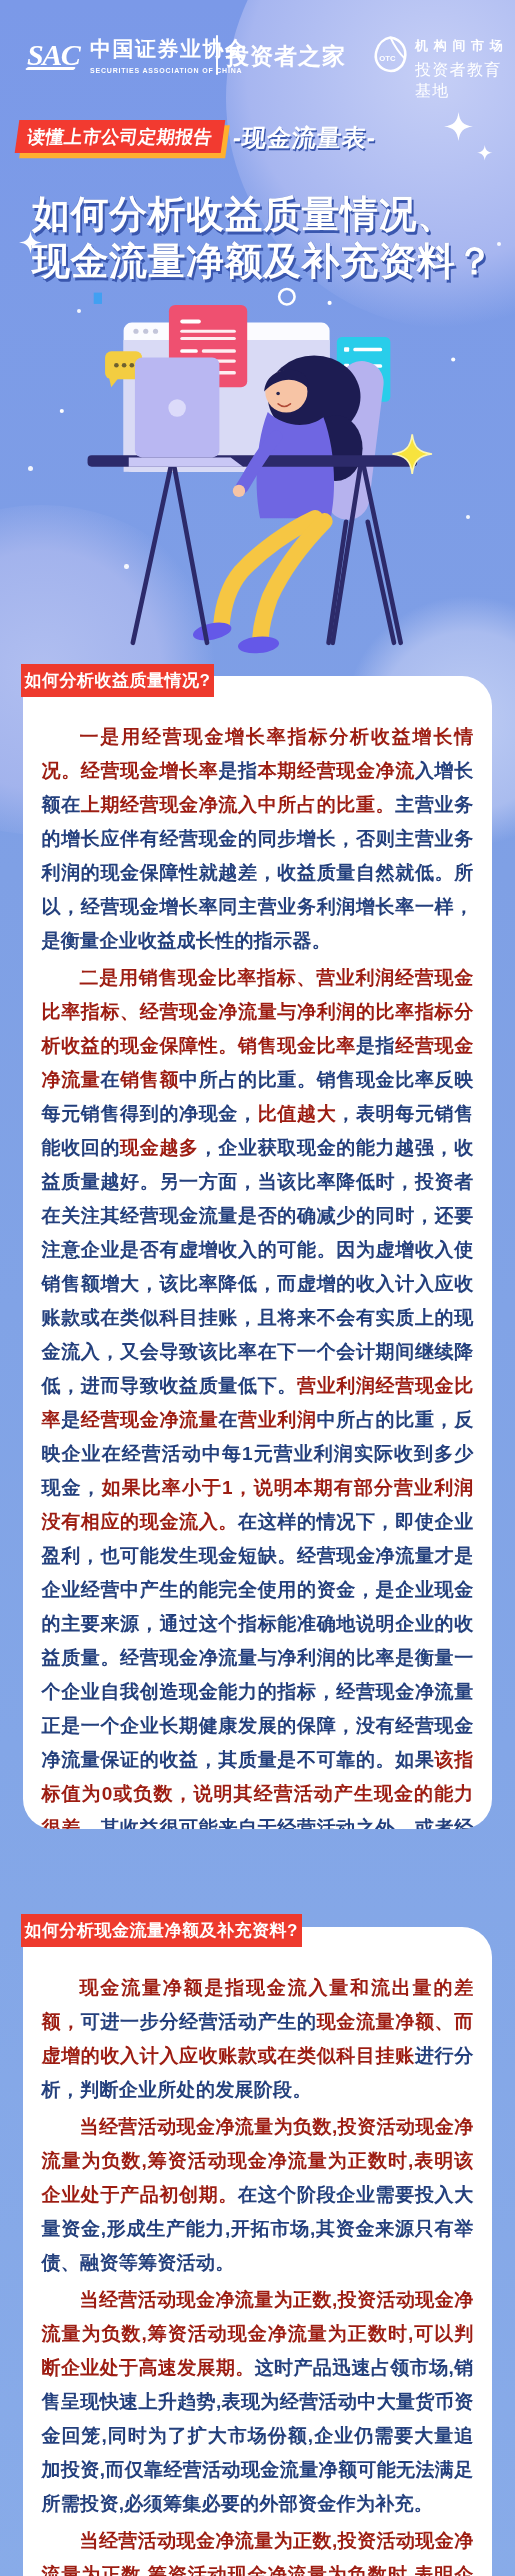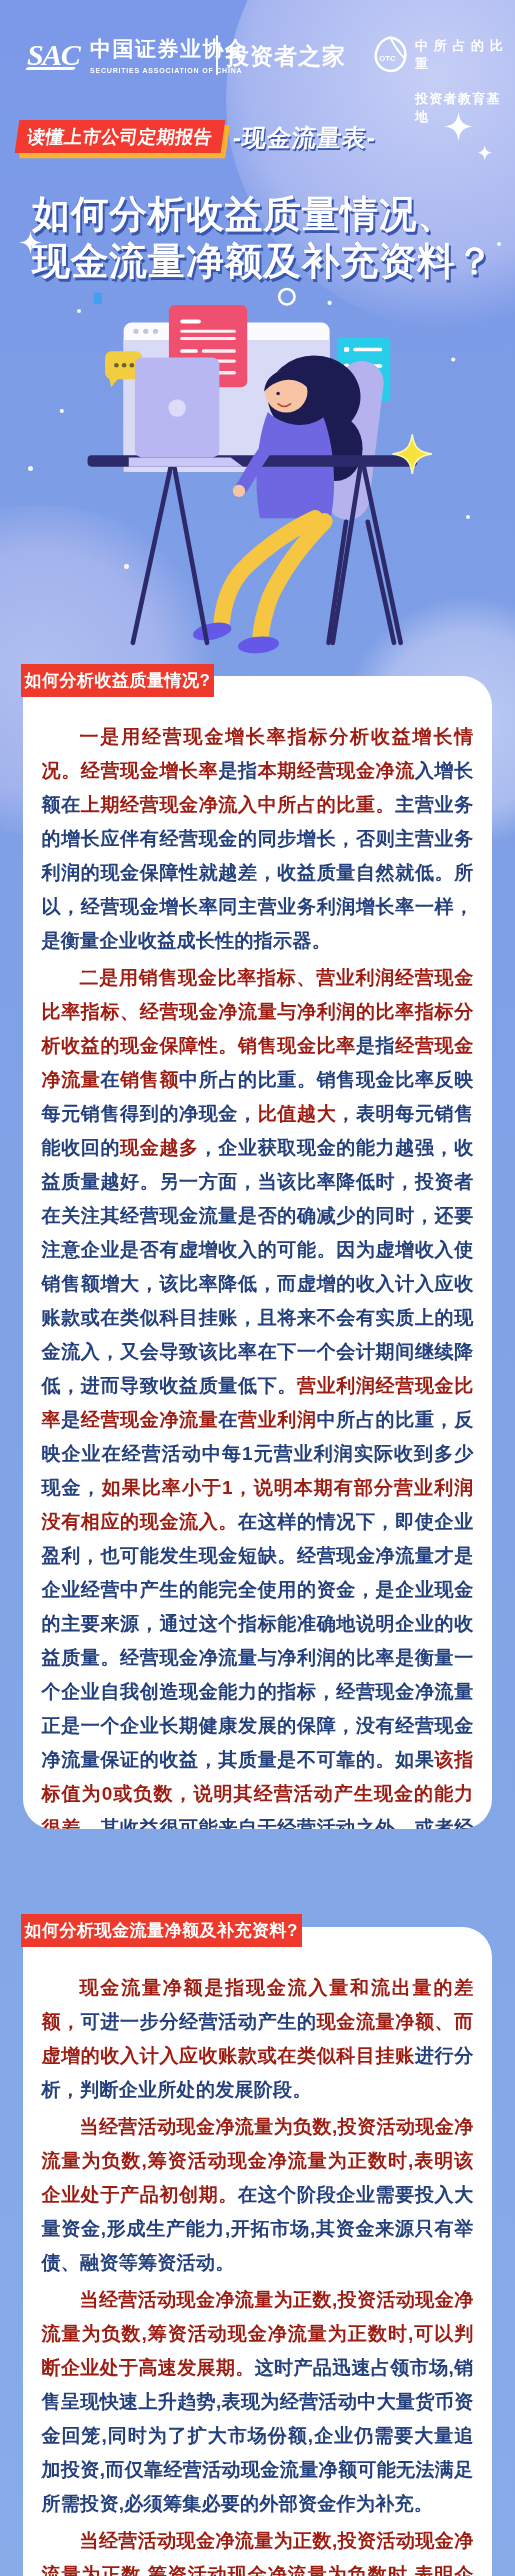--- a/index.html
+++ b/index.html
@@ -22,21 +22,21 @@
   .sac:after{content:"";position:absolute;left:-1px;bottom:2.1px;width:49px;height:3.1px;
        background:#fff;transform:skewX(-35deg);border-radius:1.5px;}
   .orgblock{position:absolute;left:90px;top:4.1px;}
   .org-cn{font-size:21px;font-weight:bold;letter-spacing:1.5px;}
   .org-en{font-size:7px;letter-spacing:0.8px;margin-top:4.1px;font-weight:bold;}
   .hdr-div{position:absolute;left:216px;top:4.1px;width:1.5px;height:40px;background:#fff;border-radius:1px;}
   .portal{position:absolute;left:226px;top:10.3px;font-size:23px;font-weight:bold;letter-spacing:1px;}
   .otc{position:absolute;left:372px;top:4.1px;width:37px;height:39px;}
   .baseblock{position:absolute;left:415px;top:6.2px;}
   .base1{font-size:13px;font-weight:bold;letter-spacing:5.7px;}
-  .base2{font-size:13px;font-weight:bold;letter-spacing:1.3px;margin-top:17px;}
+  .base2{font-size:16px;font-weight:normal;letter-spacing:1.3px;margin-top:5px;}
   
   .ribbon{position:absolute;left:16.5px;top:120px;width:206px;height:33px;background:#f23a30;
           transform:skewX(-8deg);box-shadow:5.2px 5.2px 0 #ffb02e;display:flex;align-items:center;justify-content:center;}
   .ribbon span{color:#fff;font-size:18px;font-weight:900;letter-spacing:0.5px;}
   .series{position:absolute;left:233px;top:122px;color:#fff;font-size:24px;font-weight:900;
           transform:skewX(-6deg);letter-spacing:1px;text-shadow:1.5px 2.1px 0 #3a57ae;}
   .title{position:absolute;left:32px;top:191px;color:#fff;font-weight:900;font-size:38px;
          line-height:47px;letter-spacing:0.5px;
          text-shadow:2.1px 2.6px 0 #3a57ae, -0.5px -0.5px 0 rgba(58,87,174,.45), 0.5px -0.5px 0 rgba(58,87,174,.45);}
   
@@ -89,21 +89,21 @@
       <div class="org-en">SECURITIES ASSOCIATION OF CHINA</div>
     </div>
     <div class="hdr-div"></div>
     <div class="portal">投资者之家</div>
     <svg class="otc" viewBox="0 0 72 76">
       <path d="M36,5 C58,9 68,26 64,46 C60,66 42,74 26,68 C10,62 4,46 9,30 C13,16 24,7 36,5 Z" fill="none" stroke="#ffffff" stroke-width="5"></path>
       <path d="M36,5 C44,22 52,34 64,46" fill="none" stroke="#ffffff" stroke-width="4"></path>
       <text x="30" y="50" font-size="15" font-weight="bold" fill="#ffffff" text-anchor="middle">OTC</text>
     </svg>
     <div class="baseblock">
-      <div class="base1">中所占的比重</div>
+      <div class="base1">机构间市场</div>
       <div class="base2">投资者教育基地</div>
     </div>
   </div>
 
   <div class="ribbon">
     <span>读懂上市公司定期报告</span>
   </div>
   <div class="series">-现金流量表-</div>
   <div class="title">
     <div>如何分析收益质量情况、</div>

